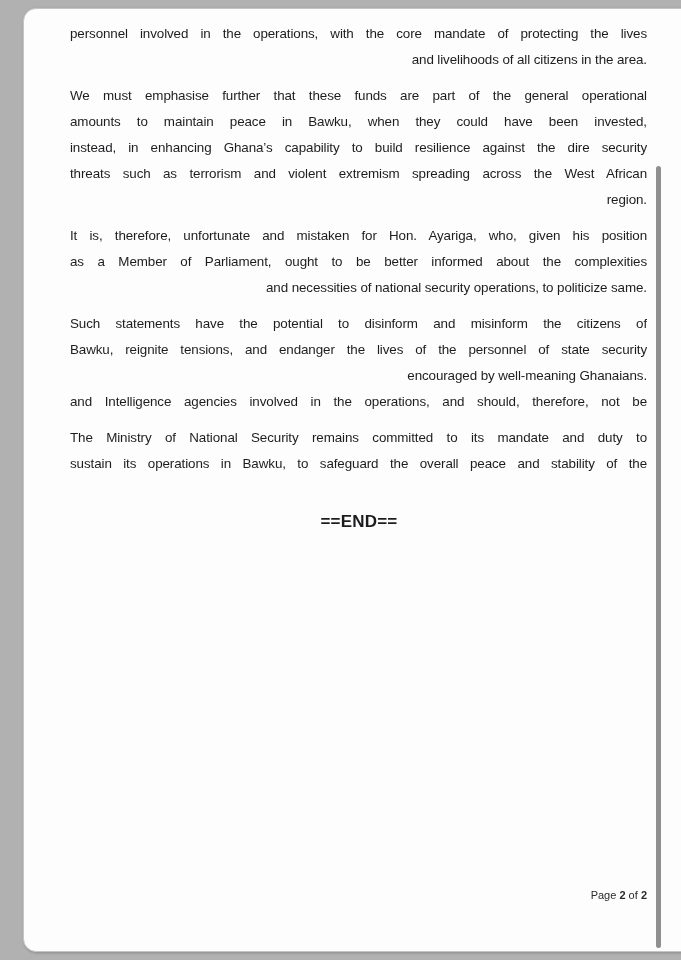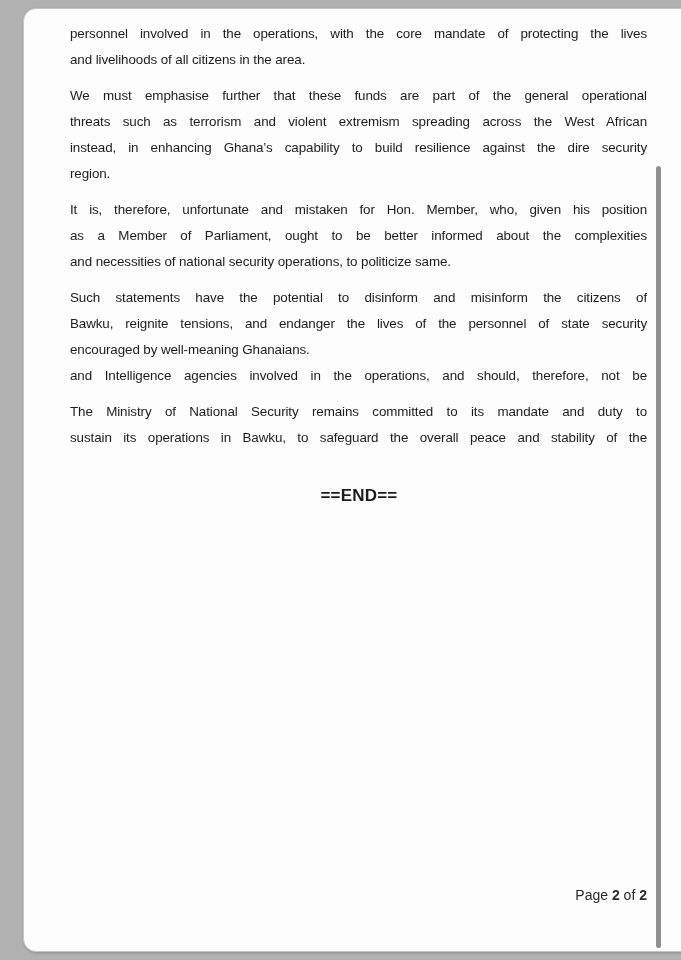--- a/index.html
+++ b/index.html
@@ -48,40 +48,40 @@
   }
   
   .line:not(.last)::after {
     content: "";
     display: inline-block;
     width: 100%;
     height: 0;
     vertical-align: top;
   }
   .line.last {
-    text-align: left;
+    text-align: right;
   }
 
   .end-marker {
     margin-top: 32px;
     height: 26px;
     line-height: 26px;
     text-align: center;
     color: #1d1d1f;
     font-size: 17px;
     font-weight: bold;
     letter-spacing: 0.2px;
   }
 
   .footer {
     position: absolute;
     right: 47px;
     bottom: 48px;
     color: #2a2a2c;
-    font-size: 14px;
+    font-size: 11px;
     line-height: 16px;
   }
   .footer .seg { margin-right: 0.28em; }
   .footer .seg:last-child { margin-right: 0; }
   .footer .num { font-weight: bold; }
 
   .scrollbar-thumb {
     position: absolute;
     left: 656px;
     top: 166px;
@@ -98,26 +98,27 @@
 
   <div class="doc-page">
 
     <div class="doc-body" id="doc-body">
         <div class="para">
           <div class="line">personnel involved in the operations, with the core mandate of protecting the lives</div>
           <div class="line last">and livelihoods of all citizens in the area.</div>
         </div>
         <div class="para">
           <div class="line">We must emphasise further that these funds are part of the general operational</div>
+          <div class="line">amounts to maintain peace in Bawku, when they could have been invested,</div>
+          <div class="line">instead, in enhancing Ghana’s capability to build resilience against the dire security</div>
           <div class="line">threats such as terrorism and violent extremism spreading across the West African</div>
-          <div class="line">instead, in enhancing Ghana’s capability to build resilience against the dire security</div>
           <div class="line last">region.</div>
         </div>
         <div class="para">
-          <div class="line">It is, therefore, unfortunate and mistaken for Hon. Member, who, given his position</div>
+          <div class="line">It is, therefore, unfortunate and mistaken for Hon. Ayariga, who, given his position</div>
           <div class="line">as a Member of Parliament, ought to be better informed about the complexities</div>
           <div class="line last">and necessities of national security operations, to politicize same.</div>
         </div>
         <div class="para">
           <div class="line">Such statements have the potential to disinform and misinform the citizens of</div>
           <div class="line">Bawku, reignite tensions, and endanger the lives of the personnel of state security</div>
           <div class="line last">encouraged by well-meaning Ghanaians.</div>
           <div class="line">and Intelligence agencies involved in the operations, and should, therefore, not be</div>
         </div>
         <div class="para">

